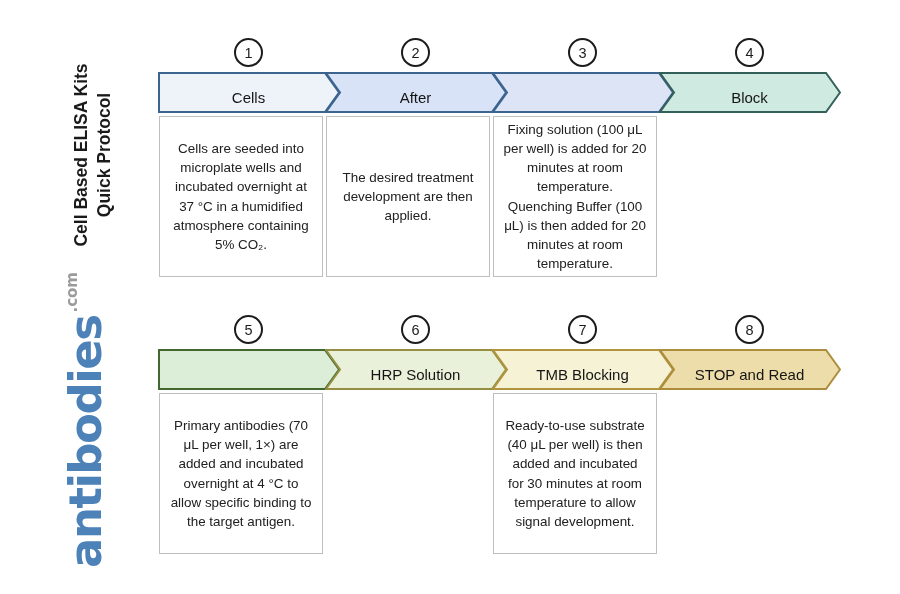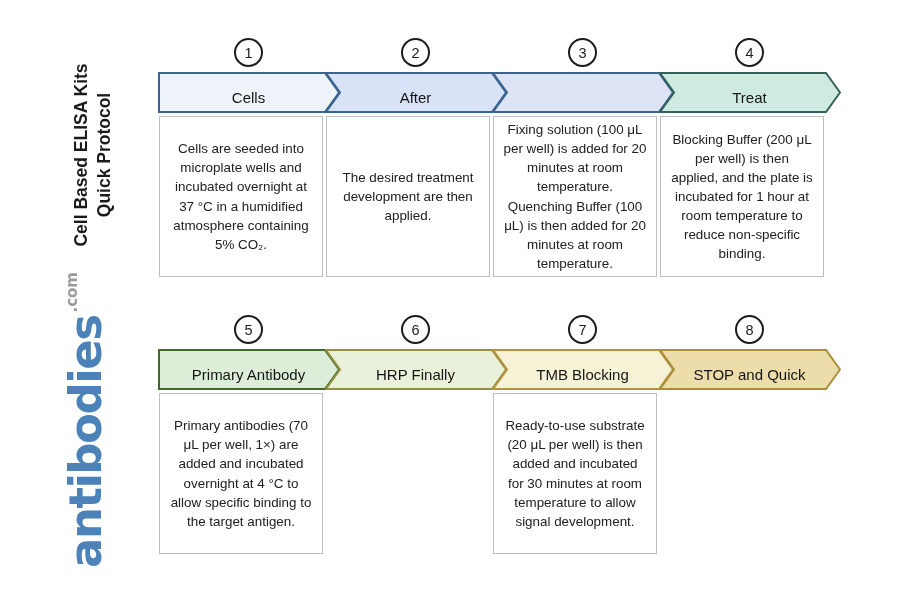--- a/index.html
+++ b/index.html
@@ -86,69 +86,65 @@
       </div>
     </div>
 
     <div class="col" style="left:501px">
       <div class="num">
           <span>4</span>
         </div>
       <svg class="banner" viewBox="0 0 182 41">
         <polygon points="1,1 167,1 181,20.5 167,40 1,40 15,20.5" stroke-width="2" stroke-linejoin="miter" fill="#cfeae1" stroke="#336059"></polygon>
       </svg>
-      <div class="banner-label">Treat</div>
-      <div class="desc-box">
-        <div class="desc">Blocking Buffer (200 μL per well) is then applied, and the plate is incubated for 1 hour at room temperature to reduce non-specific binding.</div>
-      </div>
+      <div class="banner-label">Block</div>
     </div>
   </div>
 
   <div class="prow" style="top:315px">
 
     <div class="col" style="left:0px">
       <div class="num">
           <span>5</span>
         </div>
       <svg class="banner" viewBox="0 0 182 41">
         <polygon points="1,1 167,1 181,20.5 167,40 1,40" stroke-width="2" stroke-linejoin="miter" fill="#ddeed8" stroke="#43682f"></polygon>
       </svg>
-      <div class="banner-label">Primary Antibody</div>
       <div class="desc-box">
         <div class="desc">Primary antibodies (70 μL per well, 1×) are added and incubated overnight at 4 °C to allow specific binding to the target antigen.</div>
       </div>
     </div>
 
     <div class="col" style="left:167px">
       <div class="num">
           <span>6</span>
         </div>
       <svg class="banner" viewBox="0 0 182 41">
         <polygon points="1,1 167,1 181,20.5 167,40 1,40 15,20.5" stroke-width="2" stroke-linejoin="miter" fill="#eaf1da" stroke="#968f43"></polygon>
       </svg>
-      <div class="banner-label">HRP Finally</div>
+      <div class="banner-label">HRP Solution</div>
     </div>
 
     <div class="col" style="left:334px">
       <div class="num">
           <span>7</span>
         </div>
       <svg class="banner" viewBox="0 0 182 41">
         <polygon points="1,1 167,1 181,20.5 167,40 1,40 15,20.5" stroke-width="2" stroke-linejoin="miter" fill="#f6f2d5" stroke="#b2943e"></polygon>
       </svg>
       <div class="banner-label">TMB Blocking</div>
       <div class="desc-box">
-        <div class="desc">Ready-to-use substrate (20 μL per well) is then added and incubated for 30 minutes at room temperature to allow signal development.</div>
+        <div class="desc">Ready-to-use substrate (40 μL per well) is then added and incubated for 30 minutes at room temperature to allow signal development.</div>
       </div>
     </div>
 
     <div class="col" style="left:501px">
       <div class="num">
           <span>8</span>
         </div>
       <svg class="banner" viewBox="0 0 182 41">
         <polygon points="1,1 167,1 181,20.5 167,40 1,40 15,20.5" stroke-width="2" stroke-linejoin="miter" fill="#edddab" stroke="#ac8d3b"></polygon>
       </svg>
-      <div class="banner-label">STOP and Quick</div>
+      <div class="banner-label">STOP and Read</div>
     </div>
   </div>
 
 </div>
 
 </body></html>

